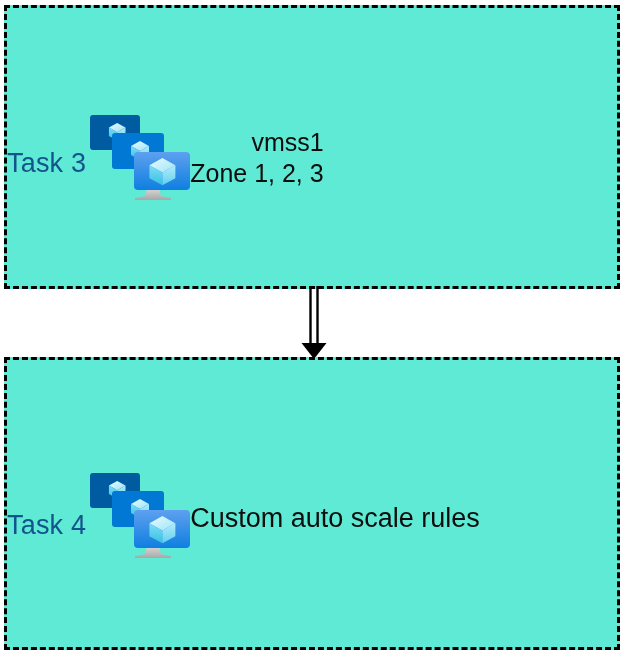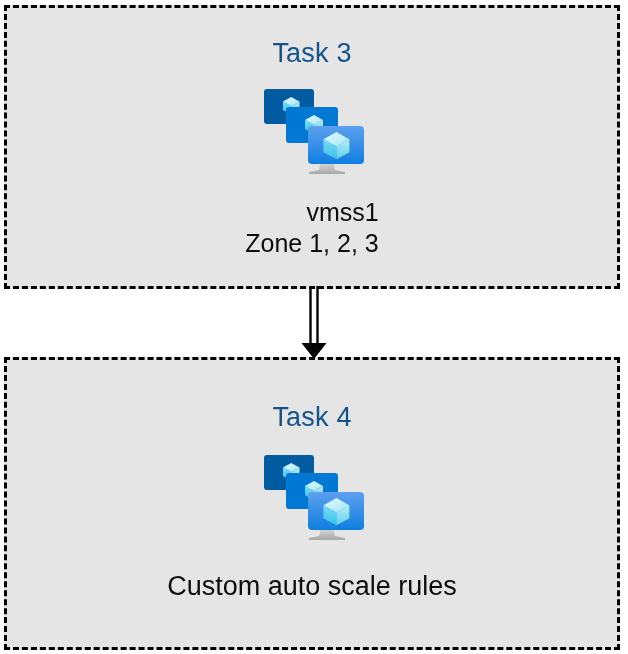--- a/index.html
+++ b/index.html
@@ -20,25 +20,25 @@
   .canvas {
     position: absolute;
     inset: 0;
     width: 628px;
     height: 654px;
   }
 
   
   .task-box {
     position: absolute;
-    background: #e5e5e5;
+    background: #5eead4;
     border: 3px dashed #000000;
     box-sizing: border-box;
     display: flex;
-    flex-direction: column;
+    flex-direction: row;
     align-items: center;
   }
   #task-box-1 {
     left: 4px;
     top: 5px;
     width: 616px;
     height: 284px;
   }
   #task-box-2 {
     left: 4px;

